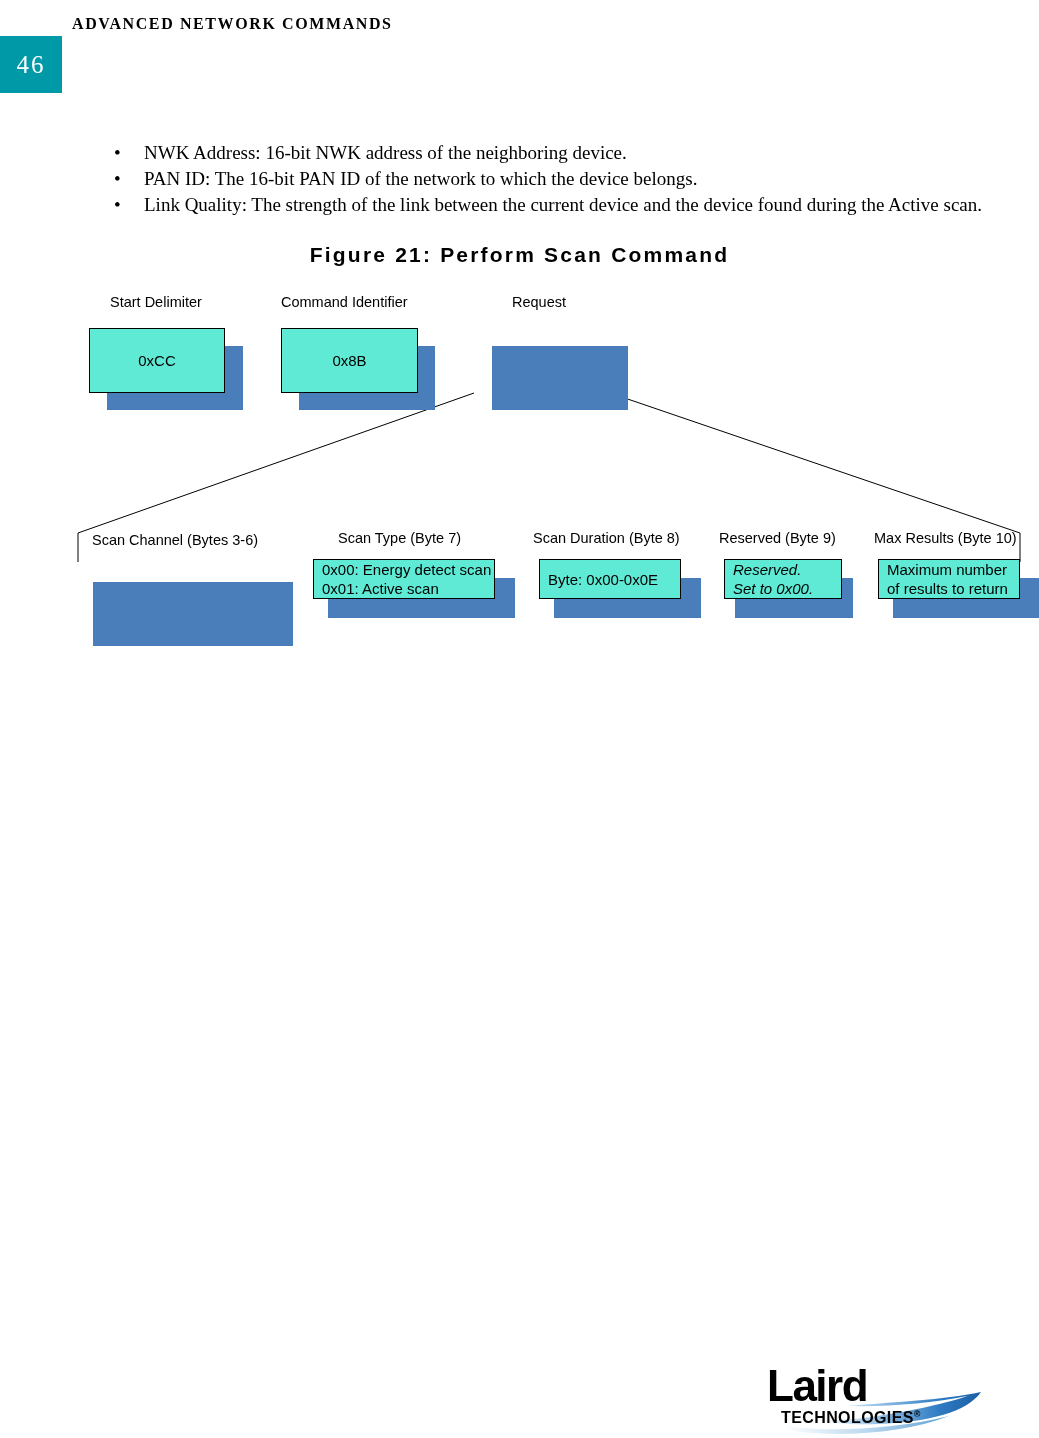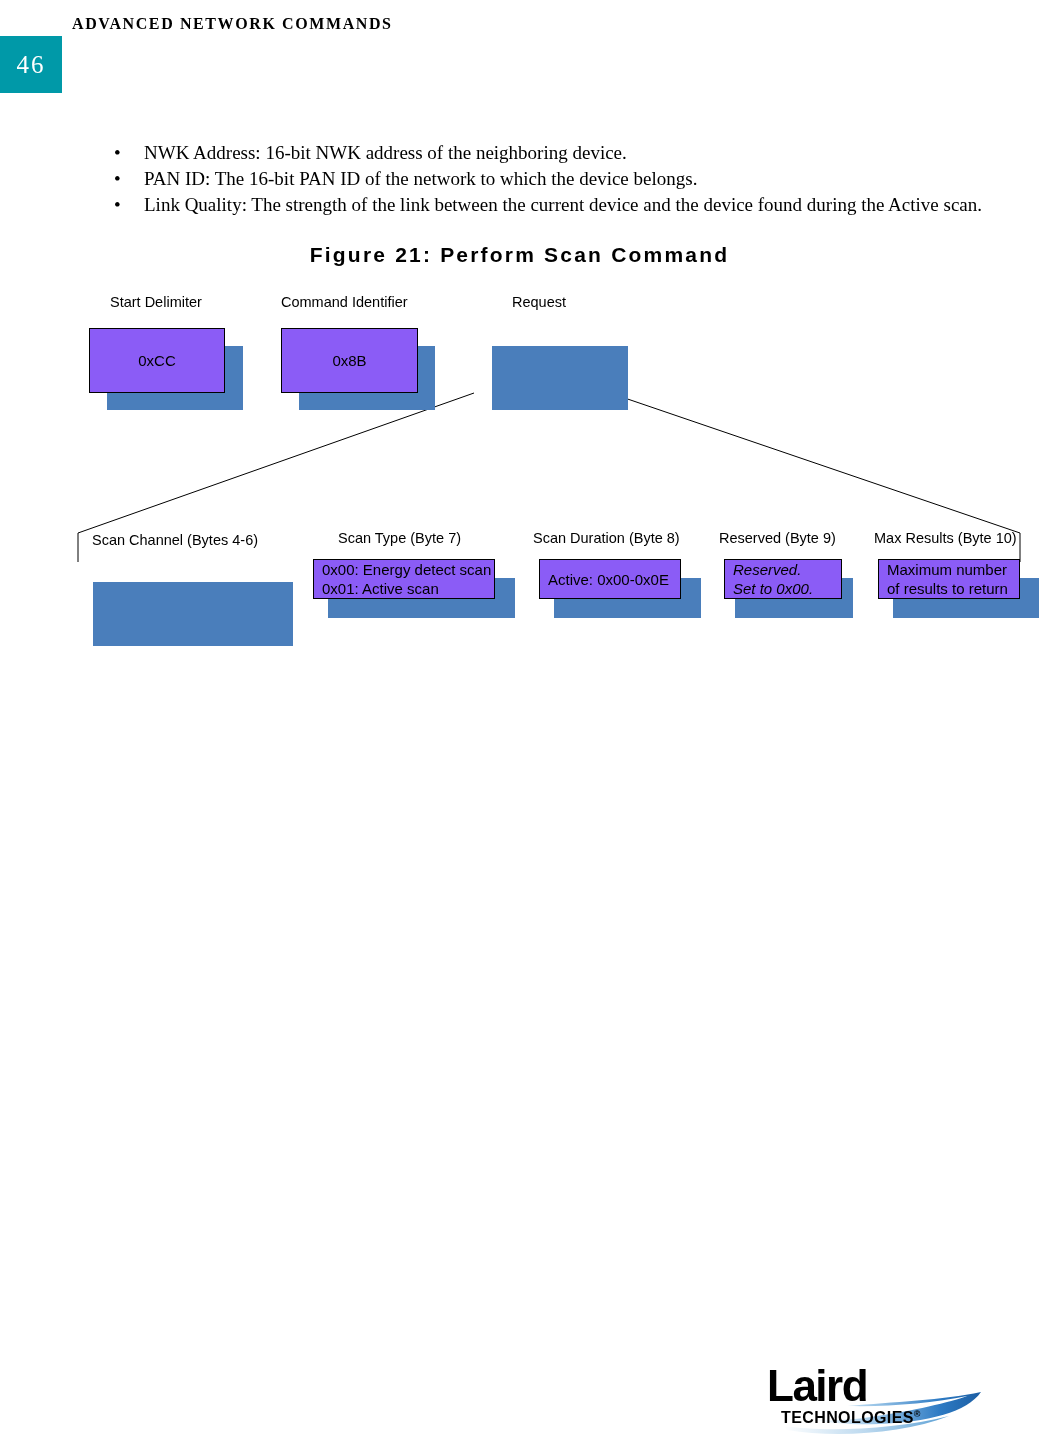--- a/index.html
+++ b/index.html
@@ -113,21 +113,21 @@
     font-size: 14.5px;
     color: #000000;
     white-space: nowrap;
   }
   .shadow-bar {
     position: absolute;
     background: #4A7EBB;
   }
   .box {
     position: absolute;
-    background: #8b5cf6;
+    background: #5eead4;
     border: 1px solid #000000;
     box-sizing: border-box;
     font-family: "Liberation Sans", sans-serif;
     font-size: 15px;
     color: #000000;
   }
   .box.center {
     display: flex;
     align-items: center;
     justify-content: center;
@@ -233,34 +233,34 @@
 
     <div class="field-label" style="left:281px; top:294px;">Command Identifier</div>
     <div class="shadow-bar" style="left: 299px; top: 346px; width: 136px; height: 64px; background: rgb(74, 126, 187);"></div>
     <div class="box center" style="left:281px; top:328px; width:137px; height:65px;">
       <span class="line">0x8B</span>
     </div>
 
     <div class="field-label" style="left:512px; top:294px;">Request</div>
     <div class="shadow-bar" style="left: 492px; top: 346px; width: 136px; height: 64px; background: rgb(74, 126, 187);"></div>
 
-    <div class="field-label" style="left:92px; top:532px;">Scan Channel (Bytes 4-6)</div>
+    <div class="field-label" style="left:92px; top:532px;">Scan Channel (Bytes 3-6)</div>
     <div class="shadow-bar" style="left: 93px; top: 582px; width: 200px; height: 64px; background: rgb(74, 126, 187);"></div>
 
     <div class="field-label" style="left:338px; top:530px;">Scan Type (Byte 7)</div>
     <div class="shadow-bar" style="left: 328px; top: 578px; width: 187px; height: 40px; background: rgb(74, 126, 187);"></div>
     <div class="box left" style="left:313px; top:559px; width:182px; height:40px;">
       <span class="line">0x00: Energy detect scan</span>
       <span class="line">0x01: Active scan</span>
     </div>
 
     <div class="field-label" style="left:533px; top:530px;">Scan Duration (Byte 8)</div>
     <div class="shadow-bar" style="left: 554px; top: 578px; width: 147px; height: 40px; background: rgb(74, 126, 187);"></div>
     <div class="box left" style="left:539px; top:559px; width:142px; height:40px;">
-      <span class="line">Active: 0x00-0x0E</span>
+      <span class="line">Byte: 0x00-0x0E</span>
     </div>
 
     <div class="field-label" style="left:719px; top:530px;">Reserved (Byte 9)</div>
     <div class="shadow-bar" style="left: 735px; top: 578px; width: 118px; height: 40px; background: rgb(74, 126, 187);"></div>
     <div class="box left" style="left:724px; top:559px; width:118px; height:40px;font-style:italic;">
       <span class="line">Reserved.</span>
       <span class="line">Set to 0x00.</span>
     </div>
 
     <div class="field-label" style="left:874px; top:530px;">Max Results (Byte 10)</div>

